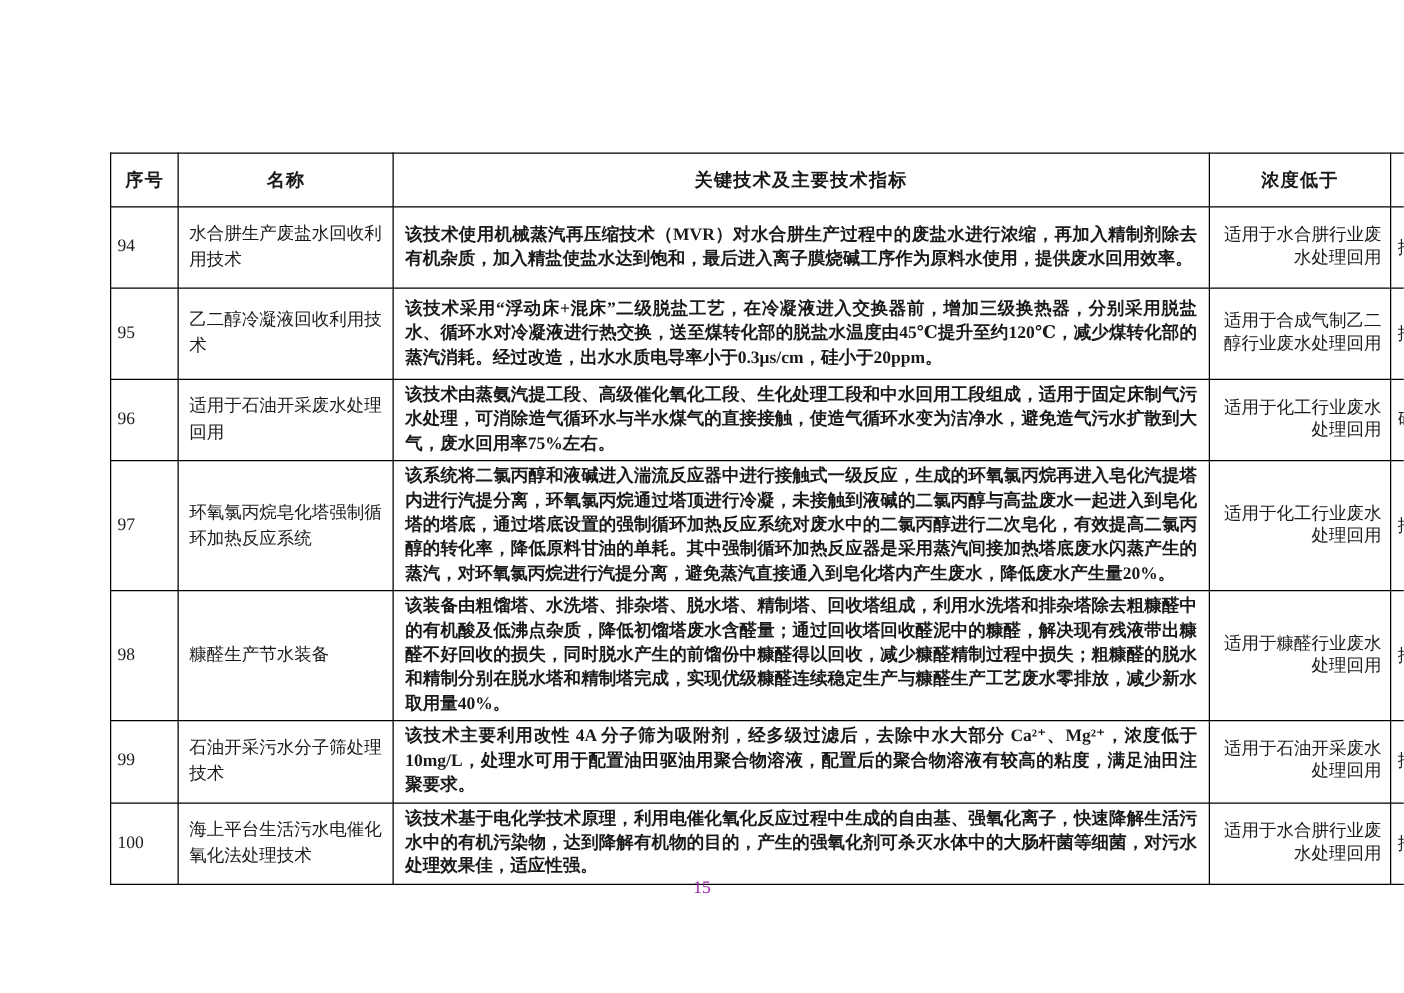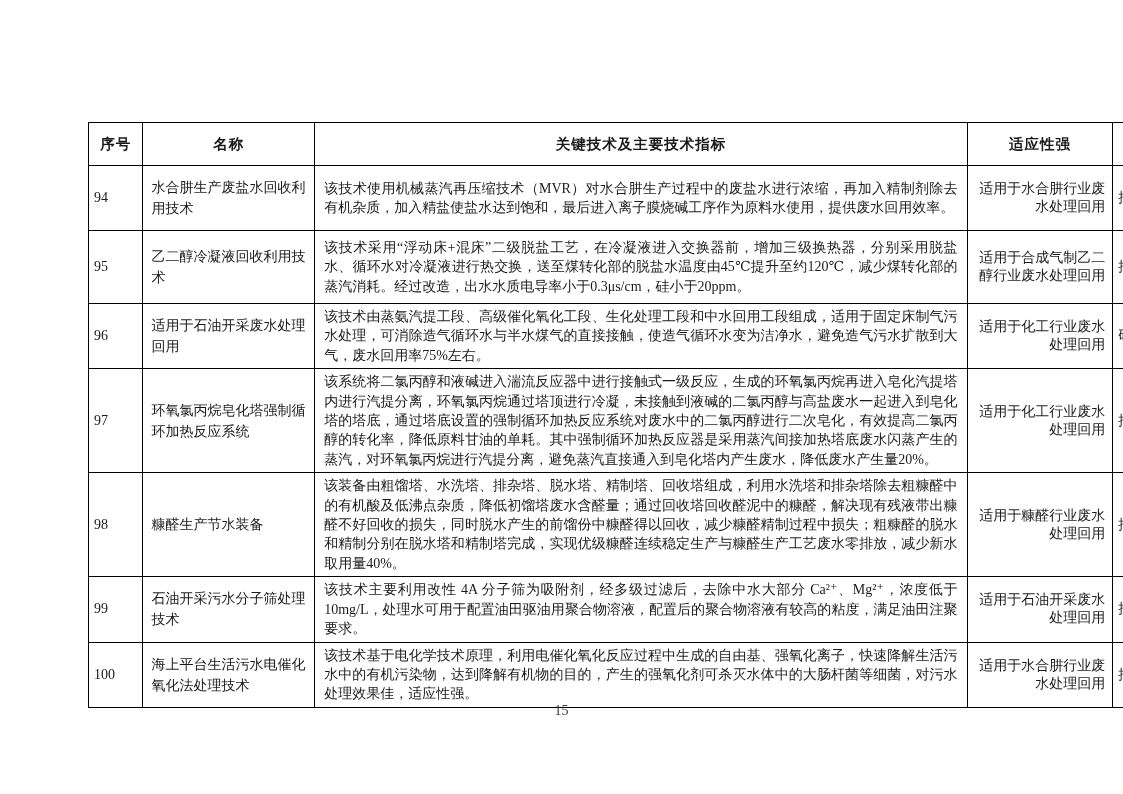--- a/index.html
+++ b/index.html
@@ -47,56 +47,57 @@
   td.c-scope {
     text-align: right;
     line-height: 18px;
     padding: 2px 7px;
   }
   td.c-tech {
     text-align: justify;
     text-justify: inter-ideograph;
     line-height: 19.4px;
     padding: 3px 9px;
+    font-weight: bold;
   }
   tr.h-head  { height: 43px; }
   tr.h-r94   { height: 65px; }
   tr.h-r95   { height: 73px; }
   tr.h-r96   { height: 58px; }
   tr.h-r97   { height: 101px; }
   tr.h-r98   { height: 98px; }
   tr.h-r99   { height: 57px; }
   tr.h-r100  { height: 56px; }
   .page-number {
     position: absolute;
     left: 0;
     top: 703px;
     width: 100%;
     text-align: center;
     font-size: 14px;
-    color: #404040;
+    color: #a21caf;
   }
 </style>
 </head>
 <body>
 
 <table class="doc-table">
   <colgroup>
     <col style="width:46px">
     <col style="width:145px">
     <col style="width:551px">
     <col style="width:123px">
     <col style="width:80px">
   </colgroup>
   <thead>
     <tr class="h-head">
       <th>序号</th>
       <th>名称</th>
       <th>关键技术及主要技术指标</th>
-      <th>适应性强</th>
+      <th>浓度低于</th>
       <th>所处阶段</th>
     </tr>
   </thead>
   <tbody>
     <tr class="h-r94">
       <td class="c-num">94</td>
       <td class="c-name">水合肼生产废盐水回收利用技术</td>
       <td class="c-tech">该技术使用机械蒸汽再压缩技术（MVR）对水合肼生产过程中的废盐水进行浓缩，再加入精制剂除去有机杂质，加入精盐使盐水达到饱和，最后进入离子膜烧碱工序作为原料水使用，提供废水回用效率。</td>
       <td class="c-scope">适用于水合肼行业废水处理回用</td>
       <td class="c-stage">推广应用</td>

